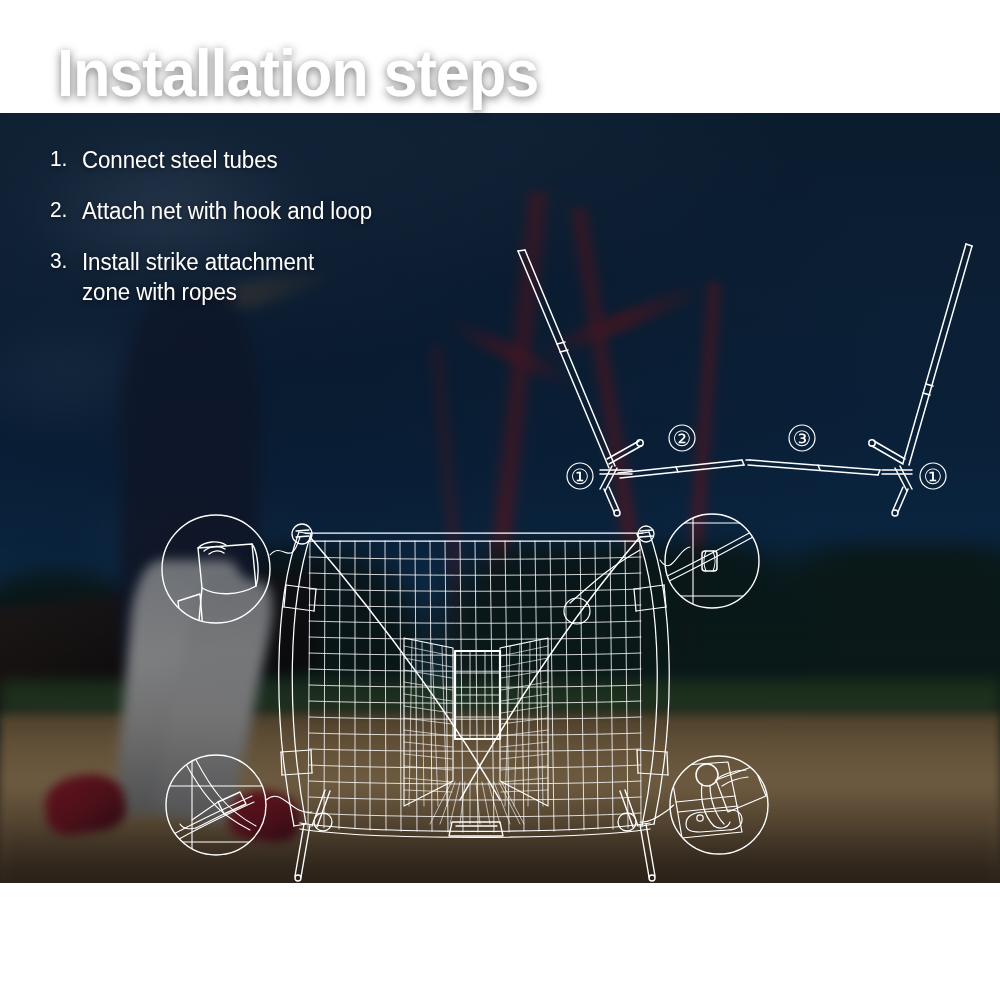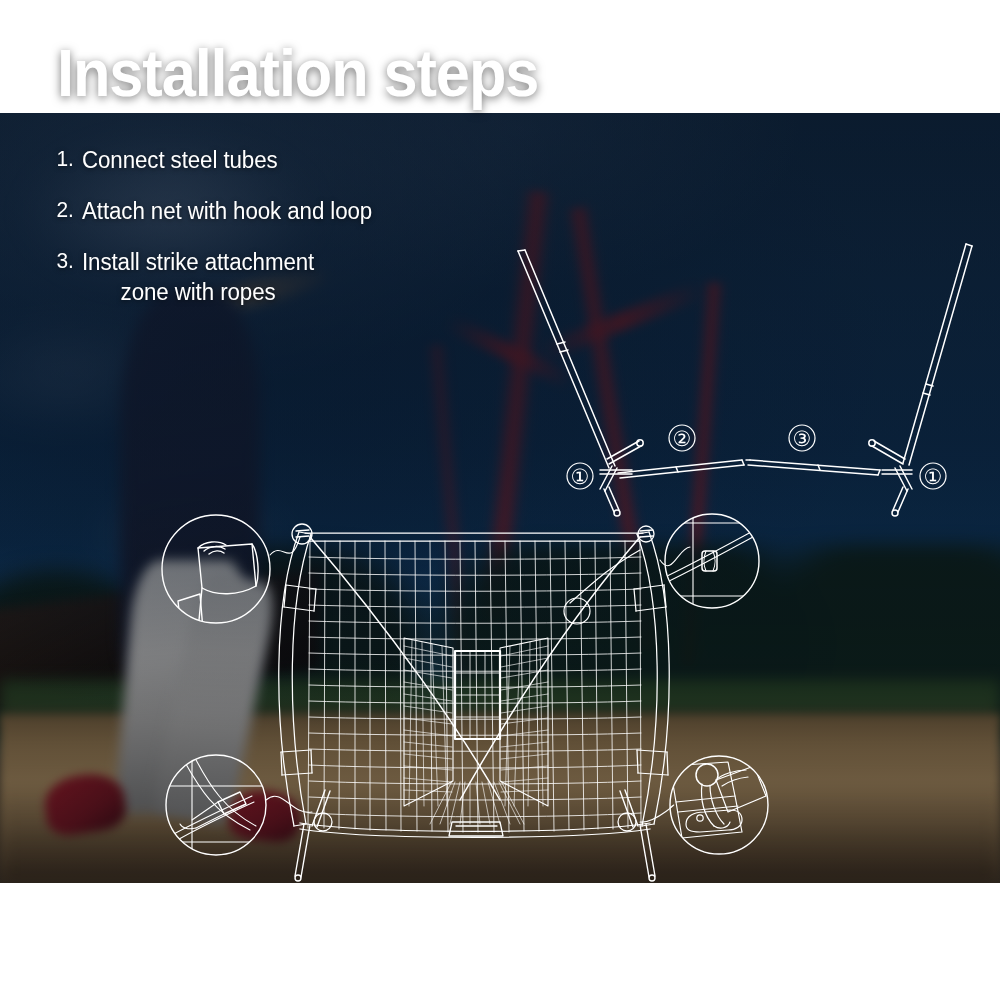--- a/index.html
+++ b/index.html
@@ -1,19 +1,19 @@
 <!DOCTYPE html>
 <html><head>
 <meta charset="utf-8">
 <style>
   html,body{margin:0;padding:0;background:#ffffff;}
   body{width:1000px;height:1000px;overflow:hidden;
        font-family:"Liberation Sans","DejaVu Sans",sans-serif;}
 
-  #root{position:relative;width:1000px;height:960px;background:#fff;text-align:center;}
+  #root{position:relative;width:1000px;height:960px;background:#fff;}
 
   
   #photo{
     position:absolute;left:0;top:113px;width:1000px;height:770px;
     overflow:hidden;background:#0a1a2e;
   }
 
   
   .sky{position:absolute;inset:0;
     background:

